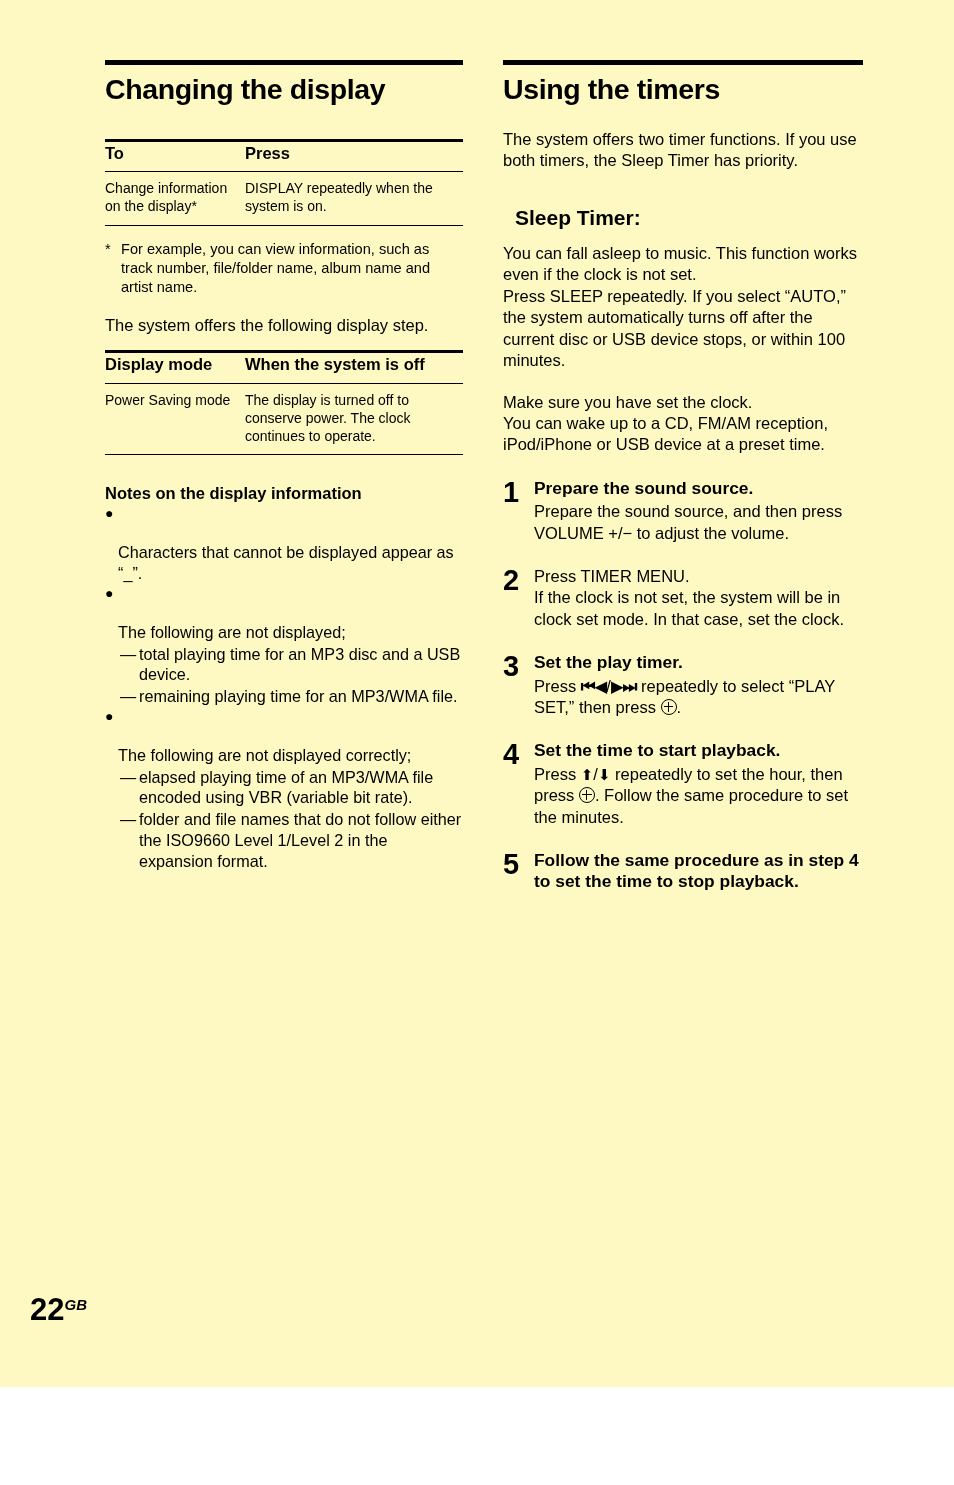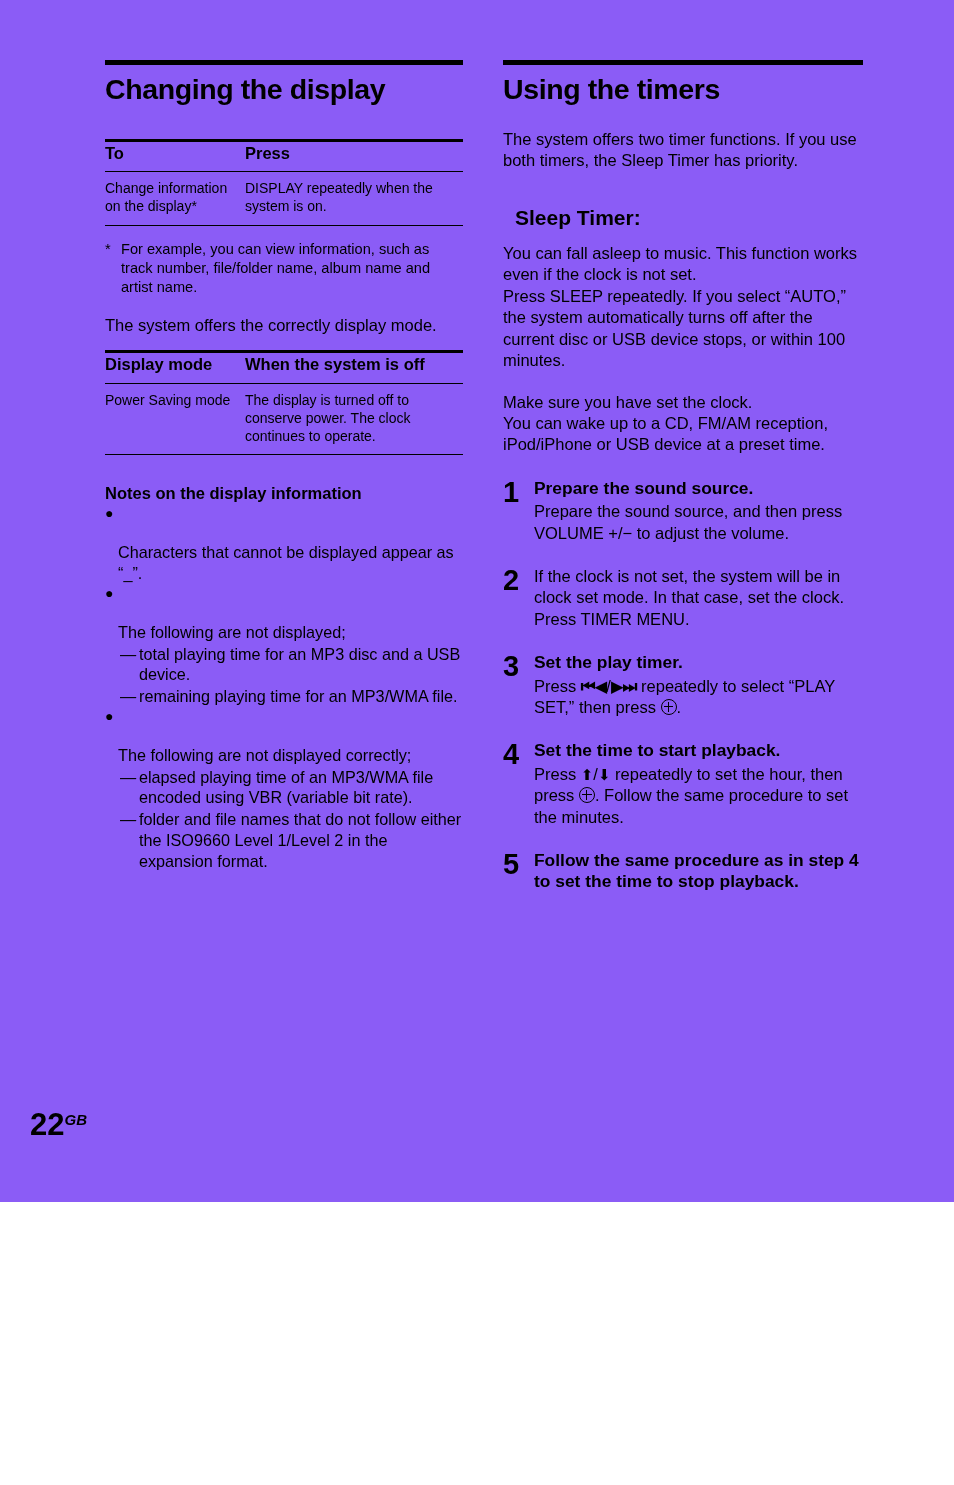--- a/index.html
+++ b/index.html
@@ -8,22 +8,22 @@
     background: #ffffff;
   }
   body {
     font-family: "Liberation Sans", "DejaVu Sans", sans-serif;
     color: #000000;
     -webkit-font-smoothing: antialiased;
   }
   .page {
     position: relative;
     width: 954px;
-    height: 1202px;
-    background: #8b5cf6;
+    height: 1387px;
+    background: #fef9c3;
     overflow: hidden;
   }
 
   
   .col {
     position: absolute;
     top: 60px;
   }
   .col-left  { left: 105px; width: 358px; }
   .col-right { left: 503px; width: 360px; }
@@ -217,21 +217,21 @@
 
     <div class="gap-14"></div>
 
     <div class="footnote">
       <span class="mark">*</span>
       <span class="body">For example, you can view information, such as track number, file/folder name, album name and artist name.</span>
     </div>
 
     <div class="gap-18"></div>
 
-    <p class="para">The system offers the correctly display mode.</p>
+    <p class="para">The system offers the following display step.</p>
 
     <div class="gap-14"></div>
 
     <div class="tbl">
       <div class="rule-thin" style="border-top-width:3px"></div>
       <div class="tbl-row">
         <div class="c1 th">Display mode</div>
         <div class="c2 th">When the system is off</div>
       </div>
       <div class="rule-thin"></div>
@@ -310,22 +310,22 @@
       <div class="num">1</div>
       <div class="stepbody">
         <p class="step-title">Prepare the sound source.</p>
         <p class="step-text">Prepare the sound source, and then press VOLUME +/− to adjust the volume.</p>
       </div>
     </div>
 
     <div class="step">
       <div class="num">2</div>
       <div class="stepbody">
+        <p class="step-text">Press TIMER MENU.</p>
         <p class="step-text">If the clock is not set, the system will be in clock set mode. In that case, set the clock.</p>
-        <p class="step-text">Press TIMER MENU.</p>
       </div>
     </div>
 
     <div class="step">
       <div class="num">3</div>
       <div class="stepbody">
         <p class="step-title">Set the play timer.</p>
         <p class="step-text"><span>Press </span><span class="glyph">⏮◀</span><span>/</span><span class="glyph">▶⏭</span><span> repeatedly to select “PLAY SET,” then press </span><span class="oplus"></span><span>.</span></p>
       </div>
     </div>

